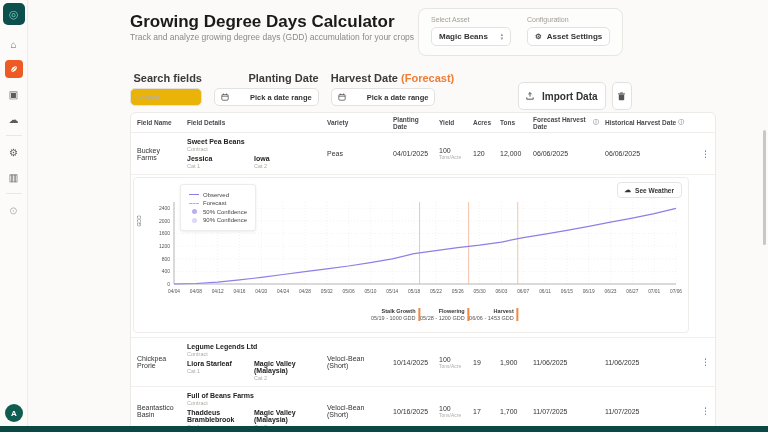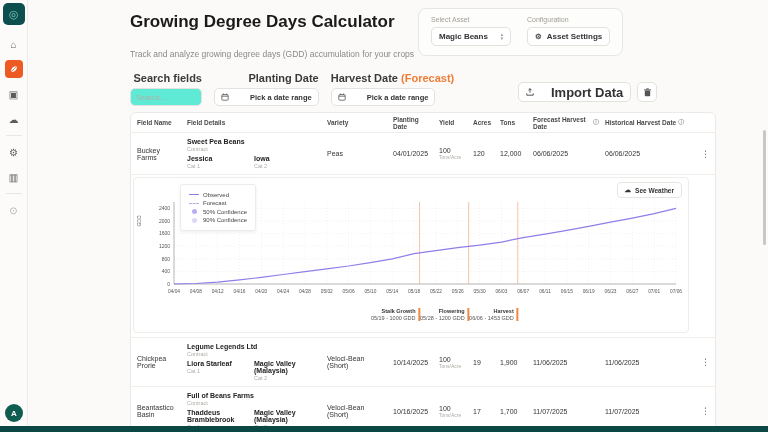--- a/index.html
+++ b/index.html
@@ -19,46 +19,46 @@
   .nav-icon.active { background:#ee5a24; color:#fff; }
   .nav-icon.faint { color:#b5b2ae; }
   .side-div { width:16px; height:1px; background:#e9e7e4; margin:6px auto; }
   .avatar { position:absolute; bottom:10px; left:5px; width:18px; height:18px;
     border-radius:50%; background:#0f5d50; color:#fff; font-size:8px; font-weight:bold;
     display:flex; align-items:center; justify-content:center; }
   .bottom-bar { position:absolute; left:0; bottom:0; width:768px; height:6px;
     background:#0b4743; z-index:40; }
   
   .page-title { position:absolute; left:130px; top:12px; font-size:17px; font-weight:bold; color:#1a1a1a; }
-  .page-subtitle { position:absolute; left:130px; top:49px; font-size:8.5px; color:#8a8a8a; }
+  .page-subtitle { position:absolute; left:130px; top:32px; font-size:8.5px; color:#8a8a8a; }
   
   .asset-panel { position:absolute; left:418px; top:8px; display:flex; gap:16px;
     background:#fdfdfc; border:1px solid #e8e6e2; border-radius:8px; padding:7px 12px 9px 12px; }
   .ap-label { font-size:7px; color:#a39d96; margin-bottom:4px; }
   .ap-control { display:flex; align-items:center; gap:5px; background:#fff; border:1px solid #e4e2de;
     border-radius:5px; padding:4px 7px; font-size:8px; font-weight:bold; color:#333; cursor:pointer; min-height:18px; }
   .updown { display:flex; flex-direction:column; line-height:3.5px; font-size:4.5px; color:#999; margin-left:auto; }
   .ap-control.w1{ width:80px; } .ap-control.w2{ width:86px; }
   .icon-7 { font-size:7.5px; color:#555; }
   
   .filters { position:absolute; left:130px; top:72px; display:flex; gap:12px; }
   .f-label { font-size:11px; font-weight:bold; color:#3a3a3a; margin-bottom:4px;text-align:right; }
   .f-tag { color:#ef7d36; font-weight:bold; }
-  .f-input { width:72px; height:18px; border:1px solid #e4e2de; border-radius:5px; background:#5eead4;
+  .f-input { width:72px; height:18px; border:1px solid #e4e2de; border-radius:5px; background:#eab308;
     font-size:7.5px; padding:4px 5px; color:#333; font-family:"Liberation Sans",sans-serif; }
   .f-input::placeholder { color:#b3afa9; }
   .f-btn { display:flex; align-items:center; gap:21px; height:18px; border:1px solid #e4e2de;
     border-radius:5px; background:#fff; padding:0 6px; font-size:7.5px; font-weight:bold; color:#333; cursor:pointer; }
   .f-select { display:flex; align-items:center; justify-content:space-between; width:68px; height:18px;
     border:1px solid #e4e2de; border-radius:5px; background:#fff; padding:0 6px; font-size:7.5px;
     font-weight:bold; color:#333; cursor:pointer; }
   .chev { font-size:5px; color:#888; }
   .toolbar { position:absolute; left:518px; top:82px; display:flex; gap:6px; }
-  .t-btn { display:flex; align-items:center; gap:17px; height:20px; border:1px solid #e4e2de;
-    border-radius:5px; background:#fff; padding:0 7px; font-size:13px; font-weight:bold; color:#333; cursor:pointer; }
+  .t-btn { display:flex; align-items:center; gap:8px; height:28px; border:1px solid #e4e2de;
+    border-radius:5px; background:#fff; padding:0 7px; font-size:10px; font-weight:bold; color:#333; cursor:pointer; }
   .t-btn.iconic { width:20px; justify-content:center; padding:0; }
   svg.mini { display:block; }
   
   .table-card { position:absolute; left:130px; top:112px; width:586px; background:#fff;
     border:1px solid #eceae6; border-radius:6px 6px 0 0; }
   .thead, .trow { display:grid;
     grid-template-columns:50px 140px 66px 46px 34px 27px 33px 72px 96px 14px;
     align-items:center; }
   .thead { height:20px; border-bottom:1px solid #efede9; font-size:6.5px; font-weight:bold; color:#4a4a4a; }
   .thead > div { padding-left:6px; display:flex; align-items:center; gap:2px; }

